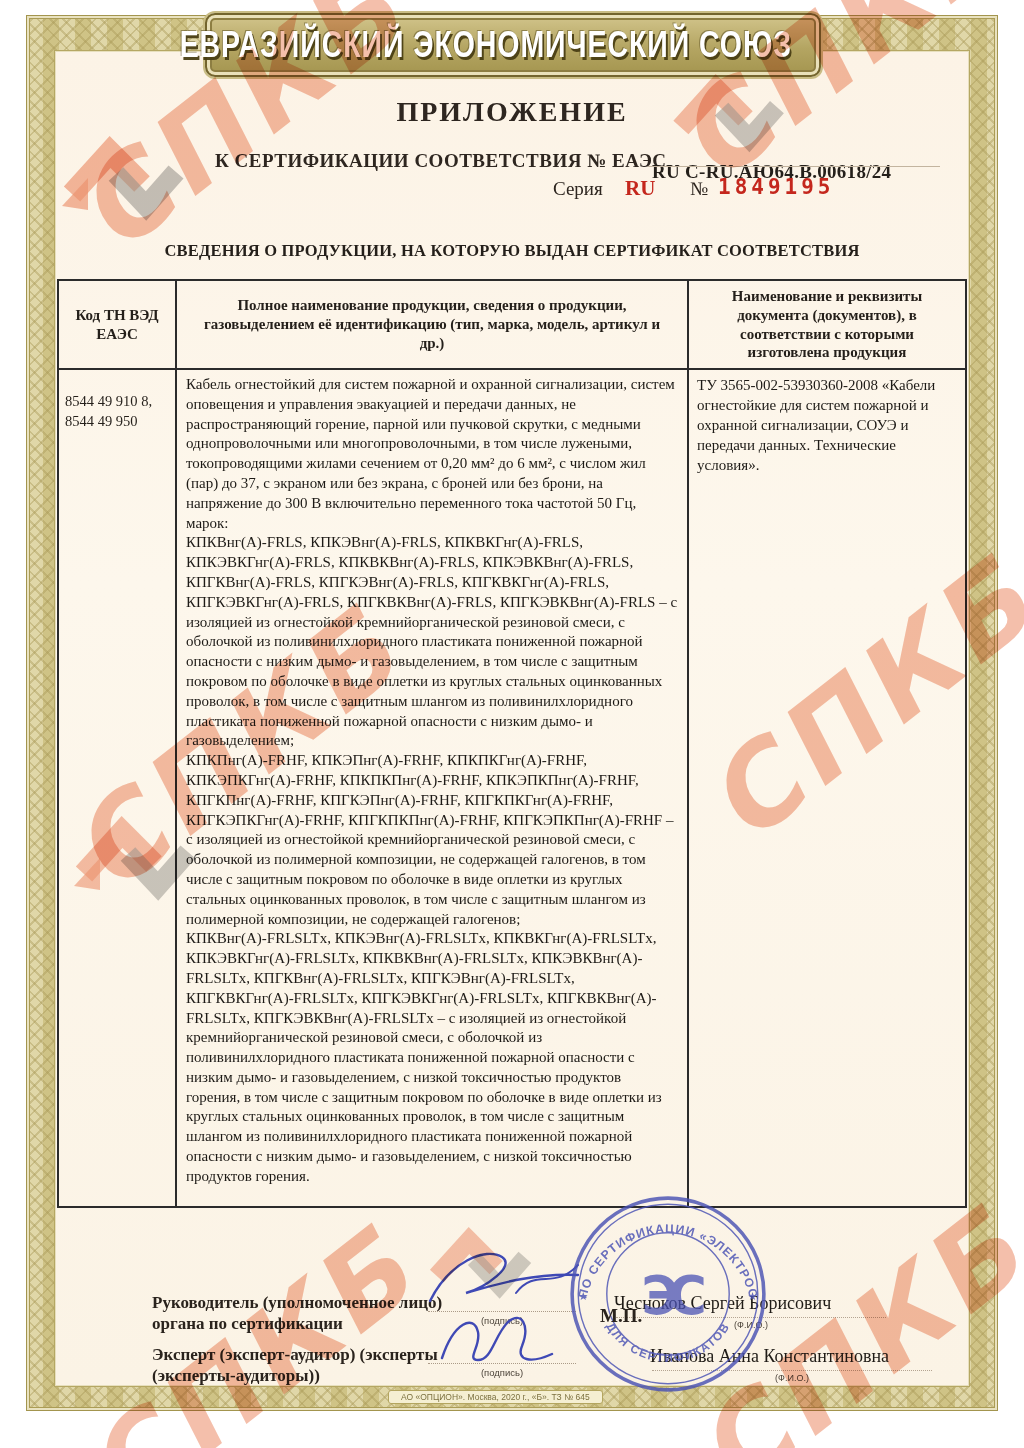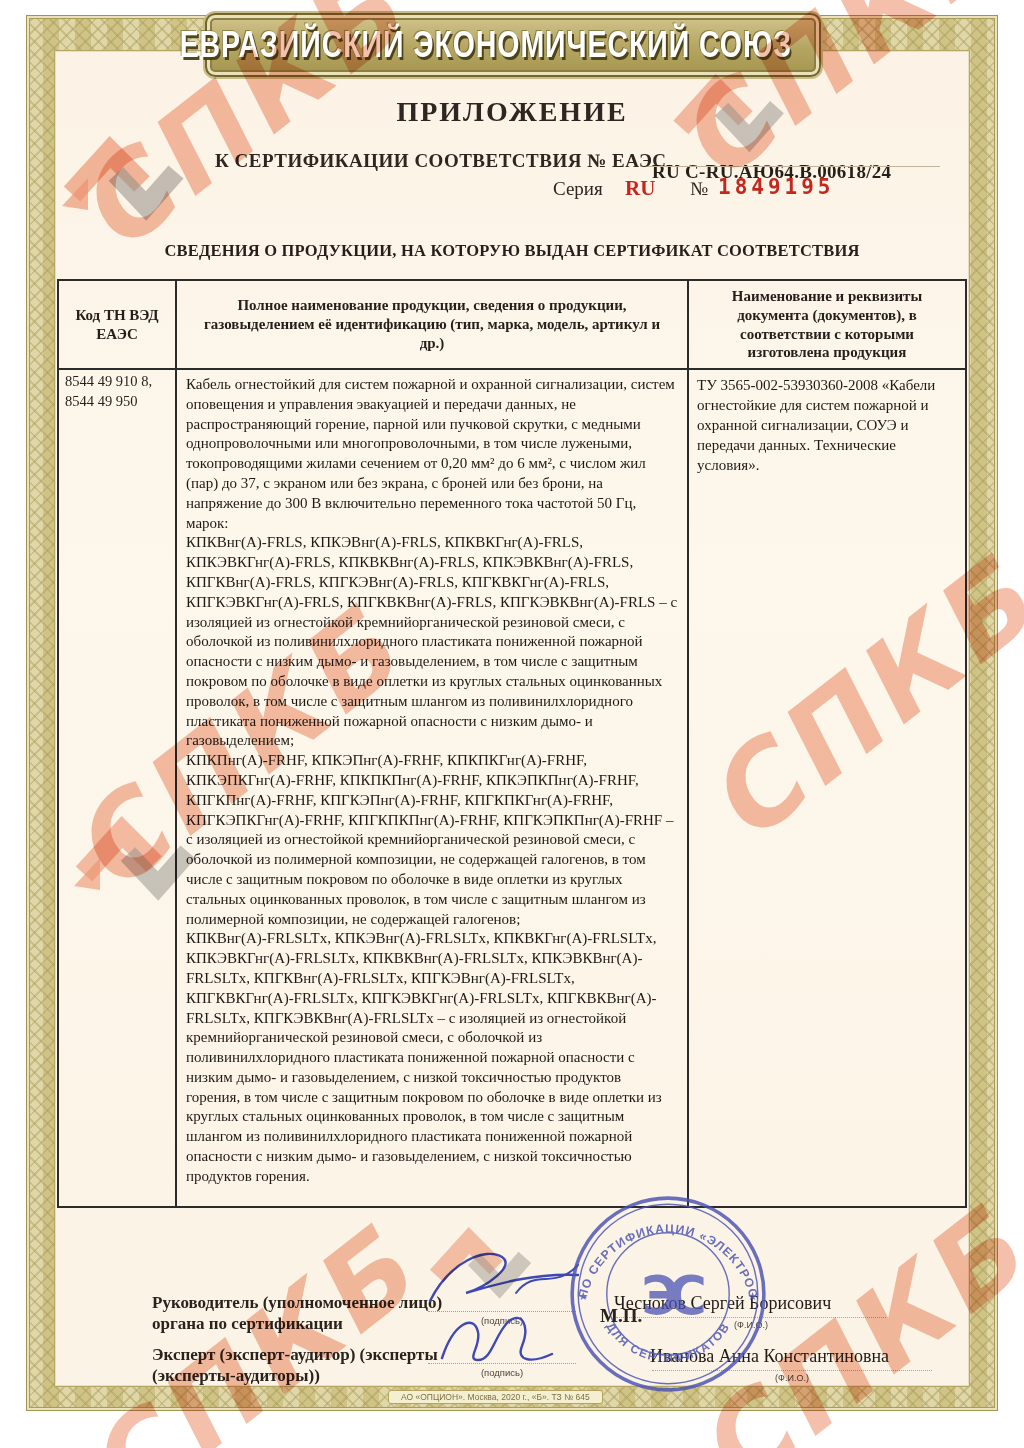--- a/index.html
+++ b/index.html
@@ -55,21 +55,21 @@
   .section-heading {
     position:absolute; left:0; top:241px; width:1024px; text-align:center;
     font-size:16.5px; font-weight:700; color:#241f1a; letter-spacing:.2px;
   }
 
   
   table.products { position:absolute; left:57px; top:279px; width:908px; border-collapse:collapse; table-layout:fixed; }
   table.products th, table.products td { border:2px solid #2b2b2b; vertical-align:top; }
   table.products th { font-size:15px; font-weight:700; color:#241f1a; text-align:center; vertical-align:middle; padding:6px 15px; height:88px; line-height:1.25; }
   col.c1{width:118px;} col.c2{width:512px;} col.c3{width:278px;}
-  td.code-cell { padding:2px 6px; font-size:14.5px; line-height:1.35; color:#241f1a; height:838px; }
+  td.code-cell { padding:22px 6px; font-size:14.5px; line-height:1.35; color:#241f1a; height:838px; }
   td.desc-cell { padding:5px 9px; font-size:15px; line-height:1.32; color:#1d1a16; }
   td.doc-cell  { padding:6px 8px; font-size:15px; line-height:1.33; color:#1d1a16; }
   .para { margin:0; }
 
   
   .role-head { position:absolute; left:152px; top:1292px; width:320px; font-size:17px; font-weight:700; color:#2a231d; line-height:1.25; }
   .role-expert { position:absolute; left:152px; top:1344px; width:330px; font-size:17px; font-weight:700; color:#2a231d; line-height:1.25; }
   .sig-line1 { position:absolute; left:428px; top:1311px; width:148px; border-bottom:1px dotted #ab9b88; }
   .sig-line2 { position:absolute; left:428px; top:1363px; width:148px; border-bottom:1px dotted #ab9b88; }
   .sig-cap1 { position:absolute; left:428px; top:1315px; width:148px; text-align:center; font-size:9.5px; color:#4c443a; font-family:"Liberation Sans", sans-serif; }

